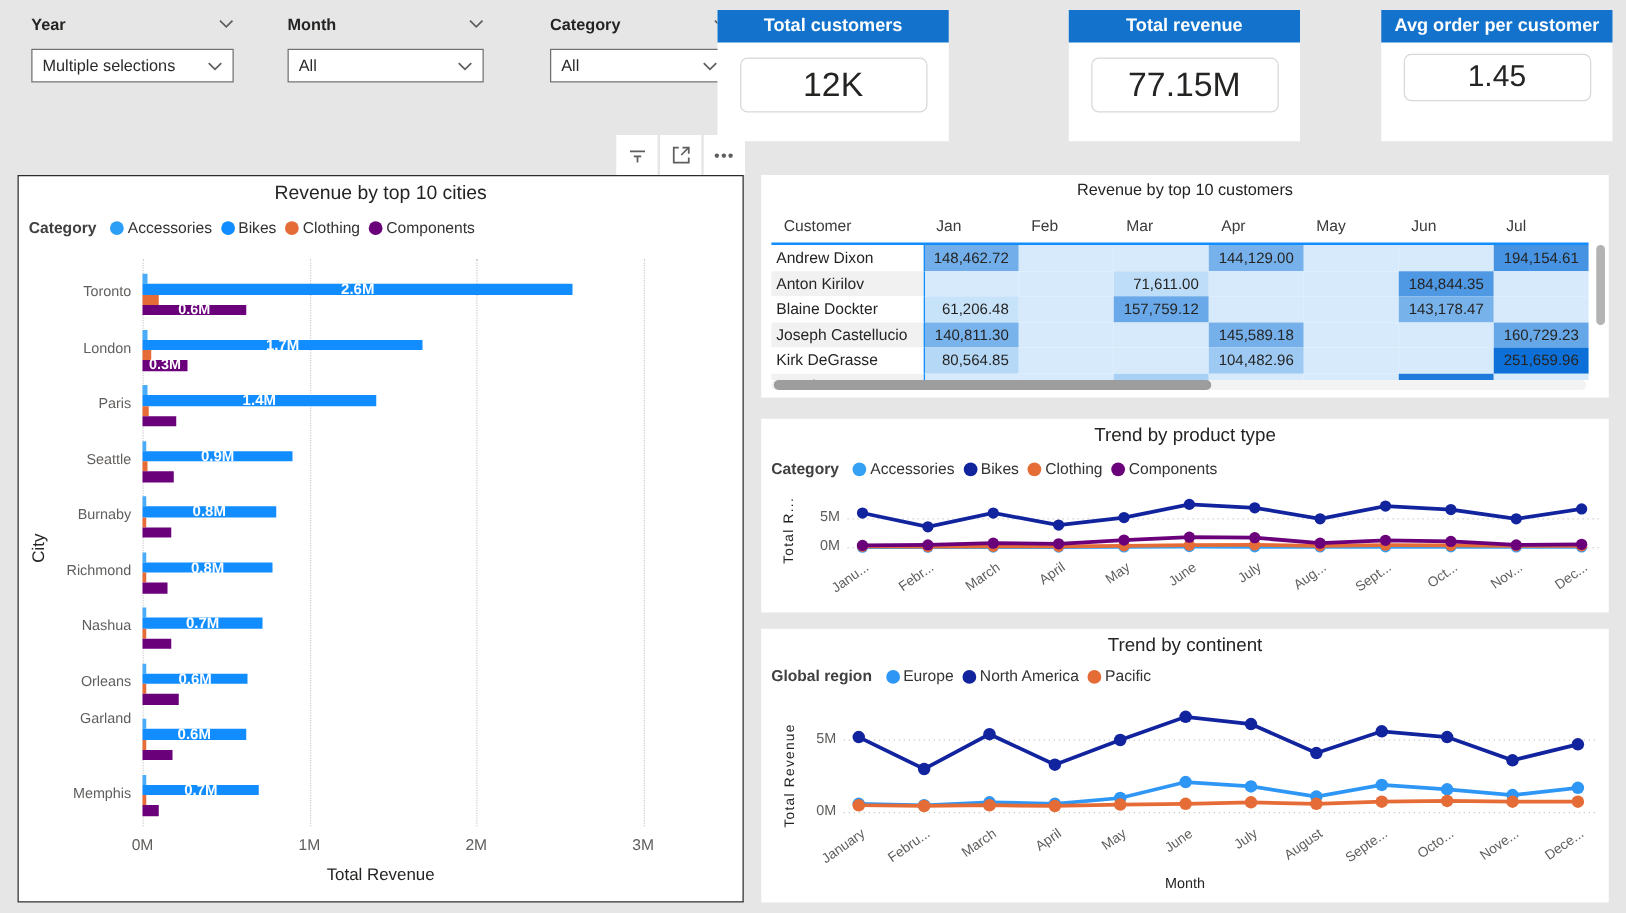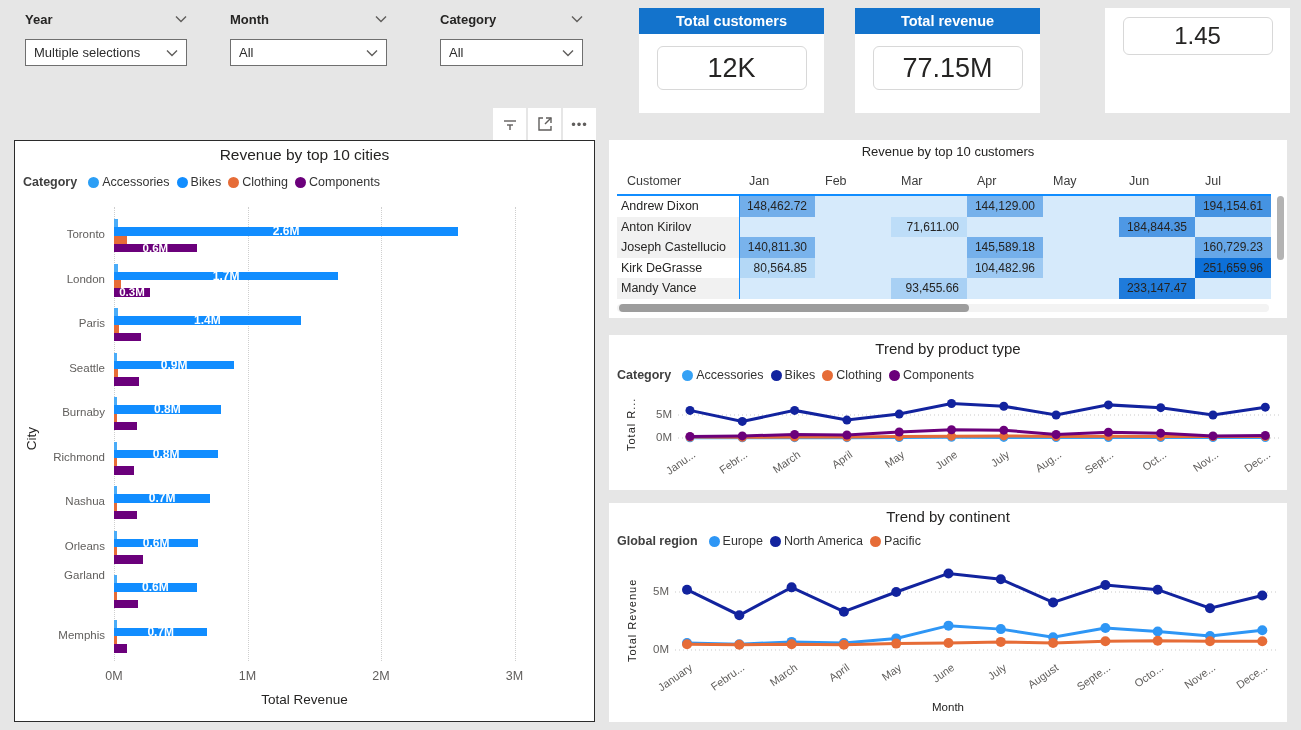--- a/index.html
+++ b/index.html
@@ -110,33 +110,34 @@
         </svg>
     </div>
     <div class="slicer-box">
       <span>All</span>
       <svg class="chev" viewBox="0 0 12 8">
           <polyline points="1,1.5 6,6.5 11,1.5"></polyline>
         </svg>
     </div>
   </div>
 
-  <div class="kpi" style="left:639px;">
+  <div class="kpi" style="left:574px;">
     <div class="kpi-head">Total customers</div>
     <div class="kpi-valbox">
       <span class="kpi-value">12K</span>
     </div>
   </div>
   <div class="kpi" style="left:855px;">
     <div class="kpi-head">Total revenue</div>
     <div class="kpi-valbox">
       <span class="kpi-value">77.15M</span>
     </div>
   </div>
   <div class="kpi" style="left:1105px;">
+    <div class="kpi-head">Avg order per customer</div>
     <div class="kpi-valbox" style="margin-top:9px; min-height:38px;">
       <span class="kpi-value" style="font-size:24px;">1.45</span>
     </div>
   </div>
 
   <div class="vtoolbar">
     <div class="vt-btn">
       <svg width="18" height="18" viewBox="0 0 18 18">
           <line x1="3" y1="6" x2="15" y2="6"></line>
           <line x1="6" y1="10" x2="12" y2="10"></line>
@@ -308,20 +309,30 @@
           <div class="tbl-cell cell-val" style="background: rgb(69, 147, 226);">194,154.61</div>
         </div>
         <div class="tbl-row">
           <div class="tbl-cell cell-cust" style="background: rgb(241, 241, 241);">Anton Kirilov</div>
           <div class="tbl-cell cell-val" style="background: rgb(214, 234, 251); border-left: 1px solid rgb(17, 141, 255);"></div>
           <div class="tbl-cell cell-val" style="background: rgb(214, 234, 251);"></div>
           <div class="tbl-cell cell-val" style="background: rgb(189, 221, 248);">71,611.00</div>
           <div class="tbl-cell cell-val" style="background: rgb(214, 234, 251);"></div>
           <div class="tbl-cell cell-val" style="background: rgb(214, 234, 251);"></div>
           <div class="tbl-cell cell-val" style="background: rgb(78, 152, 228);">184,844.35</div>
+          <div class="tbl-cell cell-val" style="background: rgb(214, 234, 251);"></div>
+        </div>
+        <div class="tbl-row">
+          <div class="tbl-cell cell-cust" style="background: rgb(255, 255, 255);">Blaine Dockter</div>
+          <div class="tbl-cell cell-val" style="background: rgb(199, 227, 250); border-left: 1px solid rgb(17, 141, 255);">61,206.48</div>
+          <div class="tbl-cell cell-val" style="background: rgb(214, 234, 251);"></div>
+          <div class="tbl-cell cell-val" style="background: rgb(105, 169, 233);">157,759.12</div>
+          <div class="tbl-cell cell-val" style="background: rgb(214, 234, 251);"></div>
+          <div class="tbl-cell cell-val" style="background: rgb(214, 234, 251);"></div>
+          <div class="tbl-cell cell-val" style="background: rgb(119, 178, 235);">143,178.47</div>
           <div class="tbl-cell cell-val" style="background: rgb(214, 234, 251);"></div>
         </div>
         <div class="tbl-row">
           <div class="tbl-cell cell-cust" style="background: rgb(241, 241, 241);">Joseph Castellucio</div>
           <div class="tbl-cell cell-val" style="background: rgb(121, 179, 236); border-left: 1px solid rgb(17, 141, 255);">140,811.30</div>
           <div class="tbl-cell cell-val" style="background: rgb(214, 234, 251);"></div>
           <div class="tbl-cell cell-val" style="background: rgb(214, 234, 251);"></div>
           <div class="tbl-cell cell-val" style="background: rgb(117, 176, 235);">145,589.18</div>
           <div class="tbl-cell cell-val" style="background: rgb(214, 234, 251);"></div>
           <div class="tbl-cell cell-val" style="background: rgb(214, 234, 251);"></div>

